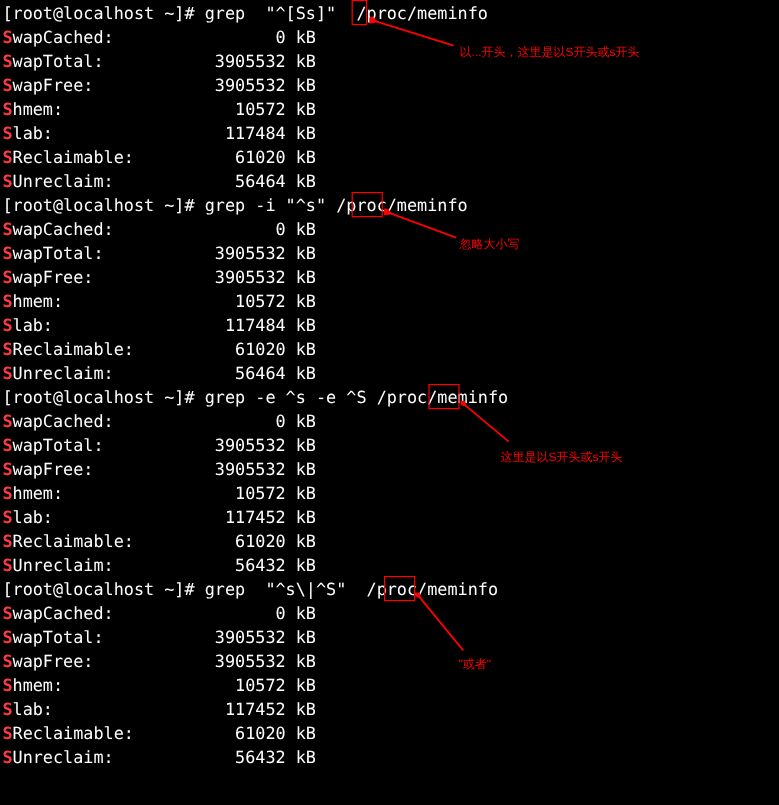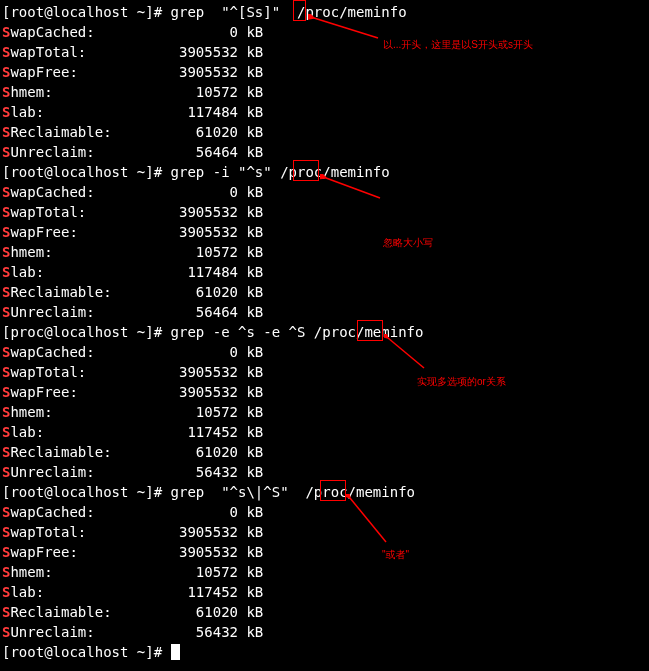--- a/index.html
+++ b/index.html
@@ -60,37 +60,36 @@
     <div class="line"><span class="red">S</span><span class="white">Reclaimable:          61020 kB</span></div>
     <div class="line"><span class="red">S</span><span class="white">Unreclaim:            56464 kB</span></div>
     <div class="line"><span class="white">[root@localhost ~]# grep -i "^s" /proc/meminfo</span></div>
     <div class="line"><span class="red">S</span><span class="white">wapCached:                0 kB</span></div>
     <div class="line"><span class="red">S</span><span class="white">wapTotal:           3905532 kB</span></div>
     <div class="line"><span class="red">S</span><span class="white">wapFree:            3905532 kB</span></div>
     <div class="line"><span class="red">S</span><span class="white">hmem:                 10572 kB</span></div>
     <div class="line"><span class="red">S</span><span class="white">lab:                 117484 kB</span></div>
     <div class="line"><span class="red">S</span><span class="white">Reclaimable:          61020 kB</span></div>
     <div class="line"><span class="red">S</span><span class="white">Unreclaim:            56464 kB</span></div>
-    <div class="line"><span class="white">[proc@localhost ~]# grep -e ^s -e ^S /proc/meminfo</span></div>
+    <div class="line"><span class="white">[root@localhost ~]# grep -e ^s -e ^S /proc/meminfo</span></div>
     <div class="line"><span class="red">S</span><span class="white">wapCached:                0 kB</span></div>
     <div class="line"><span class="red">S</span><span class="white">wapTotal:           3905532 kB</span></div>
     <div class="line"><span class="red">S</span><span class="white">wapFree:            3905532 kB</span></div>
     <div class="line"><span class="red">S</span><span class="white">hmem:                 10572 kB</span></div>
     <div class="line"><span class="red">S</span><span class="white">lab:                 117452 kB</span></div>
     <div class="line"><span class="red">S</span><span class="white">Reclaimable:          61020 kB</span></div>
     <div class="line"><span class="red">S</span><span class="white">Unreclaim:            56432 kB</span></div>
     <div class="line"><span class="white">[root@localhost ~]# grep  "^s\|^S"  /proc/meminfo</span></div>
     <div class="line"><span class="red">S</span><span class="white">wapCached:                0 kB</span></div>
     <div class="line"><span class="red">S</span><span class="white">wapTotal:           3905532 kB</span></div>
     <div class="line"><span class="red">S</span><span class="white">wapFree:            3905532 kB</span></div>
     <div class="line"><span class="red">S</span><span class="white">hmem:                 10572 kB</span></div>
     <div class="line"><span class="red">S</span><span class="white">lab:                 117452 kB</span></div>
     <div class="line"><span class="red">S</span><span class="white">Reclaimable:          61020 kB</span></div>
     <div class="line"><span class="red">S</span><span class="white">Unreclaim:            56432 kB</span></div>
-    <div class="line"><span class="white">[root@localhost ~]# </span><span class="cursor"></span></div>
   </div>
 
 <div class="box" style="left:293px; top:0px; width:11px; height:19px;"></div>
 <div class="box" style="left:293px; top:160px; width:24px; height:19px;"></div>
 <div class="box" style="left:357px; top:320px; width:24px; height:19px;"></div>
 <div class="box" style="left:320px; top:480px; width:24px; height:19px;"></div>
 
 <svg class="arrow" style="left:308px; top:14px;" width="80" height="30">
   <defs>
       <marker id="ah1" markerWidth="8" markerHeight="8" refX="1" refY="3" orient="auto">
@@ -118,15 +117,15 @@
 <svg class="arrow" style="left:346px; top:494px;" width="50" height="55">
   <defs>
       <marker id="ah4" markerWidth="8" markerHeight="8" refX="1" refY="3" orient="auto">
         <polygon points="6,0 0,3 6,6" fill="#ff0000"></polygon>
       </marker>
     </defs>
   <line x1="40" y1="48" x2="4" y2="4" stroke="#ff0000" stroke-width="1.5" marker-end="url(#ah4)"></line>
 </svg>
 
 <div class="anno" style="left:383px; top:35px;">以...开头，这里是以S开头或s开头</div>
-<div class="anno" style="left:383px; top:195px;margin-top:38px;">忽略大小写</div>
-<div class="anno" style="left:417px; top:372px;">实现多选项的or关系</div>
+<div class="anno" style="left:383px; top:195px;">忽略大小写</div>
+<div class="anno" style="left:417px; top:372px;">这里是以S开头或s开头</div>
 <div class="anno" style="left:382px; top:545px;">"或者"</div>
 
 </body></html>

